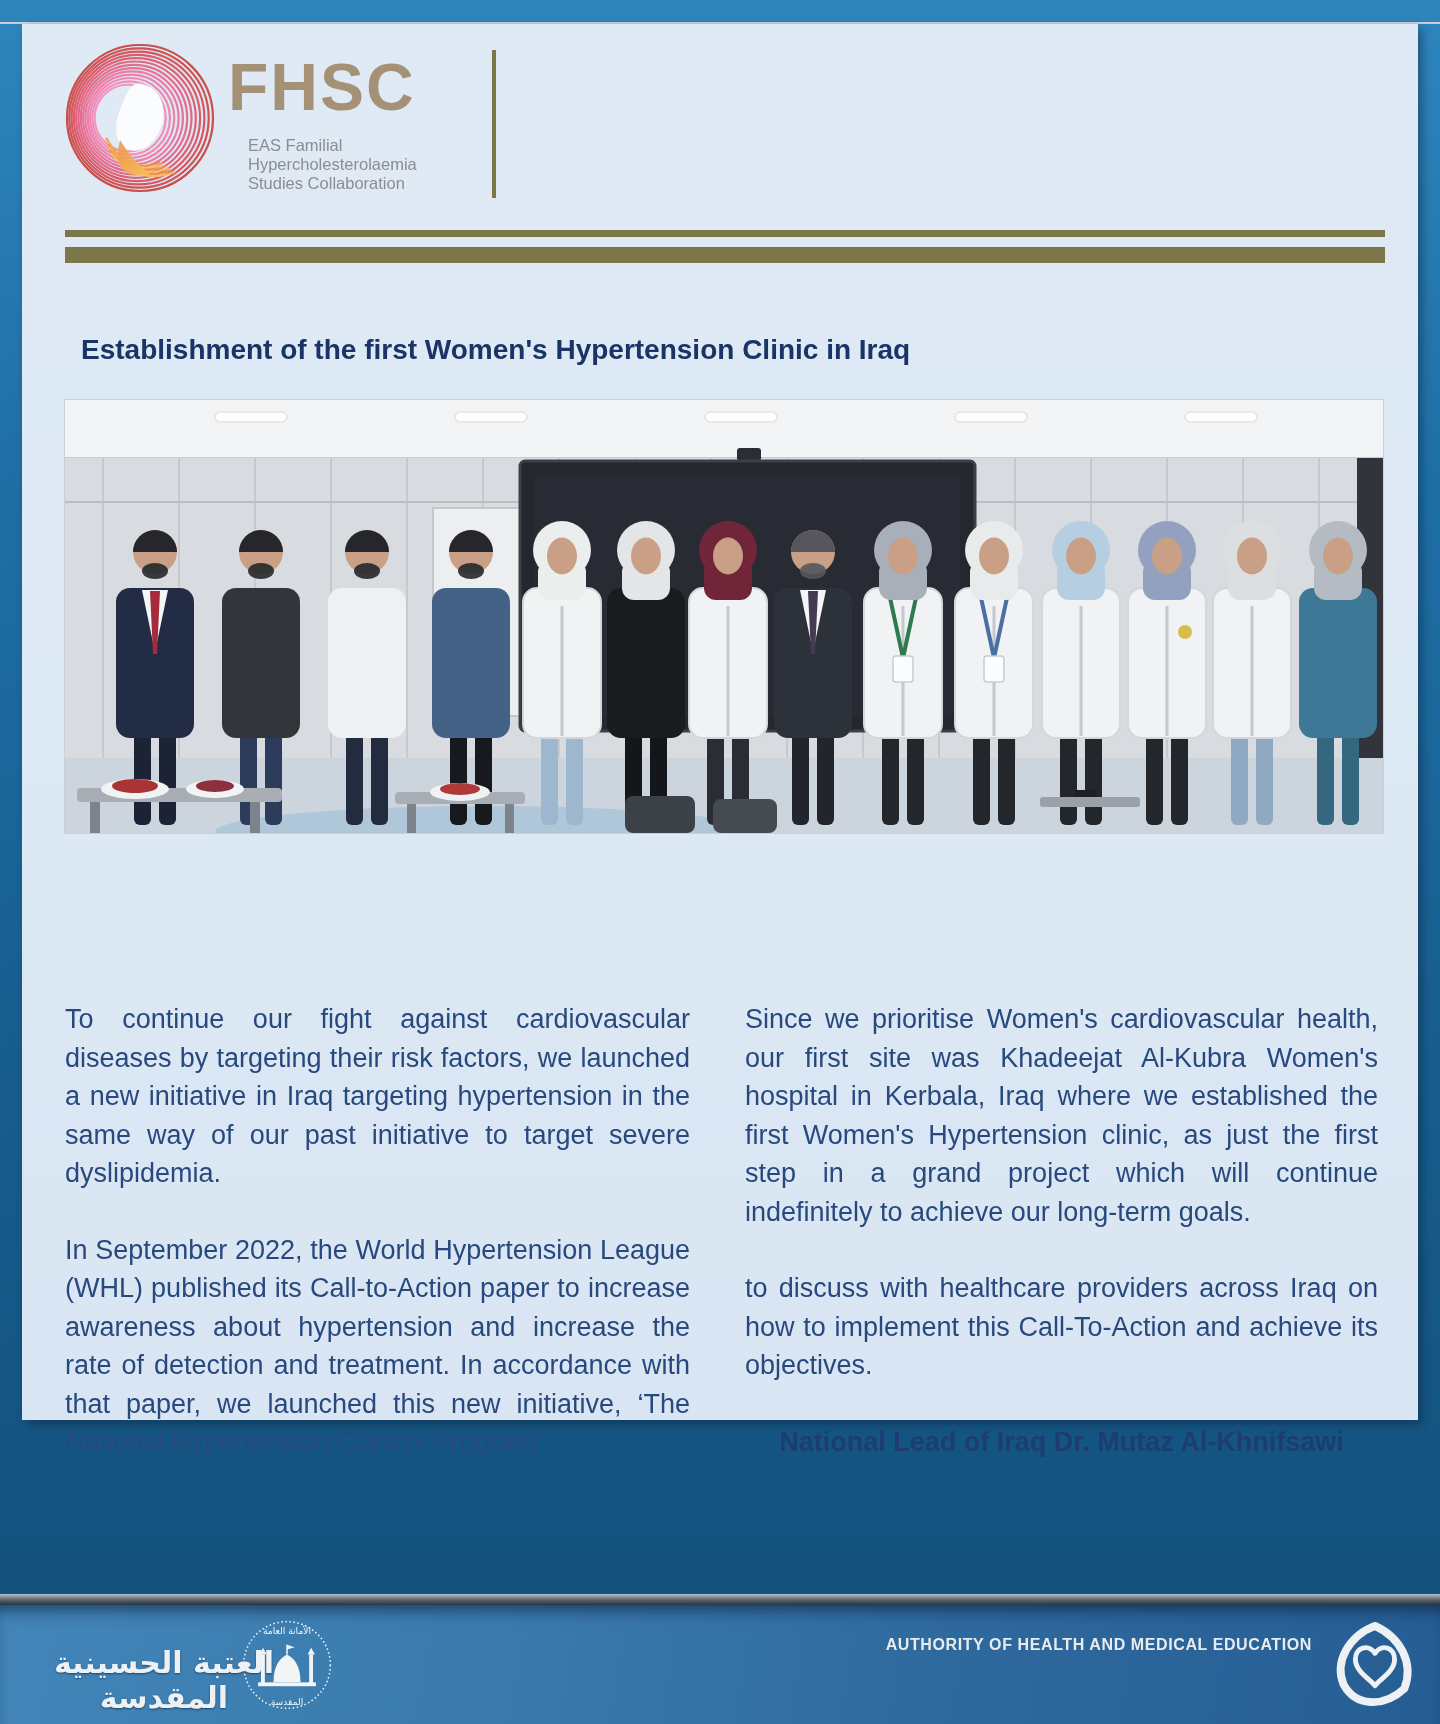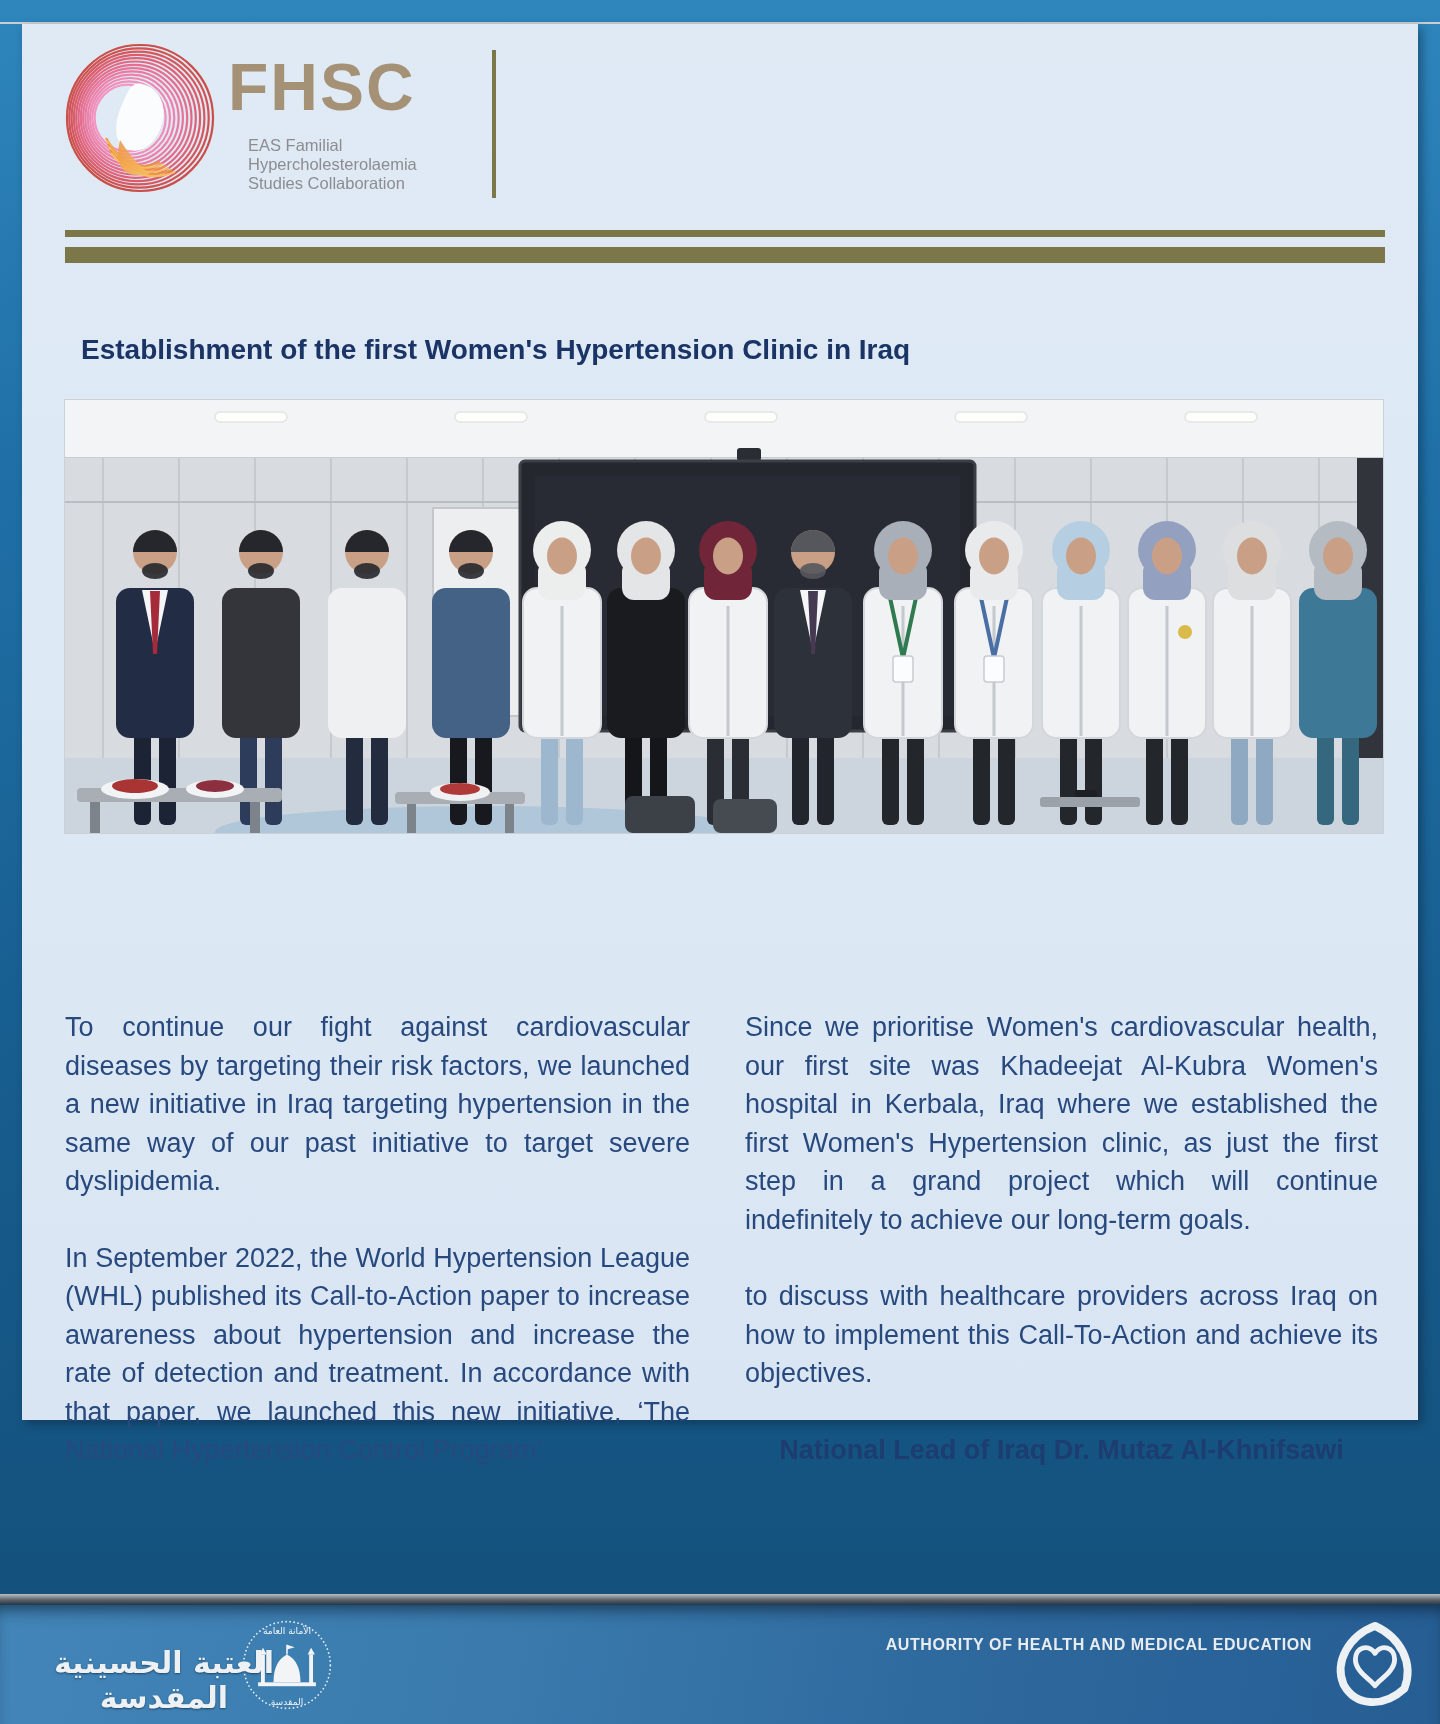--- a/index.html
+++ b/index.html
@@ -19,21 +19,21 @@
   .v-rule{position:absolute;left:470px;top:26px;width:4px;height:148px;background:#7c7748;}
   .masthead-title{position:absolute;left:488px;top:44px;width:880px;text-align:center;
         font-size:41px;font-weight:bold;color:#1b3466;line-height:60px;}
   .rule-thin{position:absolute;left:43px;top:206px;width:1320px;height:7px;background:#7c7748;}
   .rule-thick{position:absolute;left:43px;top:223px;width:1320px;height:16px;background:#7c7748;}
   
   .headline{position:absolute;left:43px;top:294px;margin:16px;font-size:28px;font-weight:bold;color:#1b3466;}
   .photo{position:absolute;left:43px;top:376px;width:1318px;height:433px;margin:0;
          background:#dfe2e6;box-shadow:0 0 0 1px #c9d0d8;}
   .photo svg{display:block;}
-  .col{position:absolute;top:976px;margin-top:8px;}
+  .col{position:absolute;top:976px;}
   .col-left{left:43px;width:625px;}
   .col-right{left:723px;width:633px;}
   .col p{margin:0 0 38px 0;text-align:justify;font-size:27px;line-height:38.5px;color:#27497e;}
   .col p.sig{margin-top:20px;font-weight:bold;text-align:center;color:#1d3d70;}
   
   .page-shadow{position:absolute;left:0;top:1594px;width:1440px;height:11px;
         background:linear-gradient(180deg,#b9bfc5 0%,#5a6067 55%,#233648 100%);}
   .footer{position:absolute;left:0;top:1605px;width:1440px;height:119px;
         background:linear-gradient(100deg,#4285b8 0%,#3a7aad 35%,#2d679c 70%,#265e94 100%);
         box-shadow:inset 0 12px 16px -8px rgba(8,24,40,.65);}

